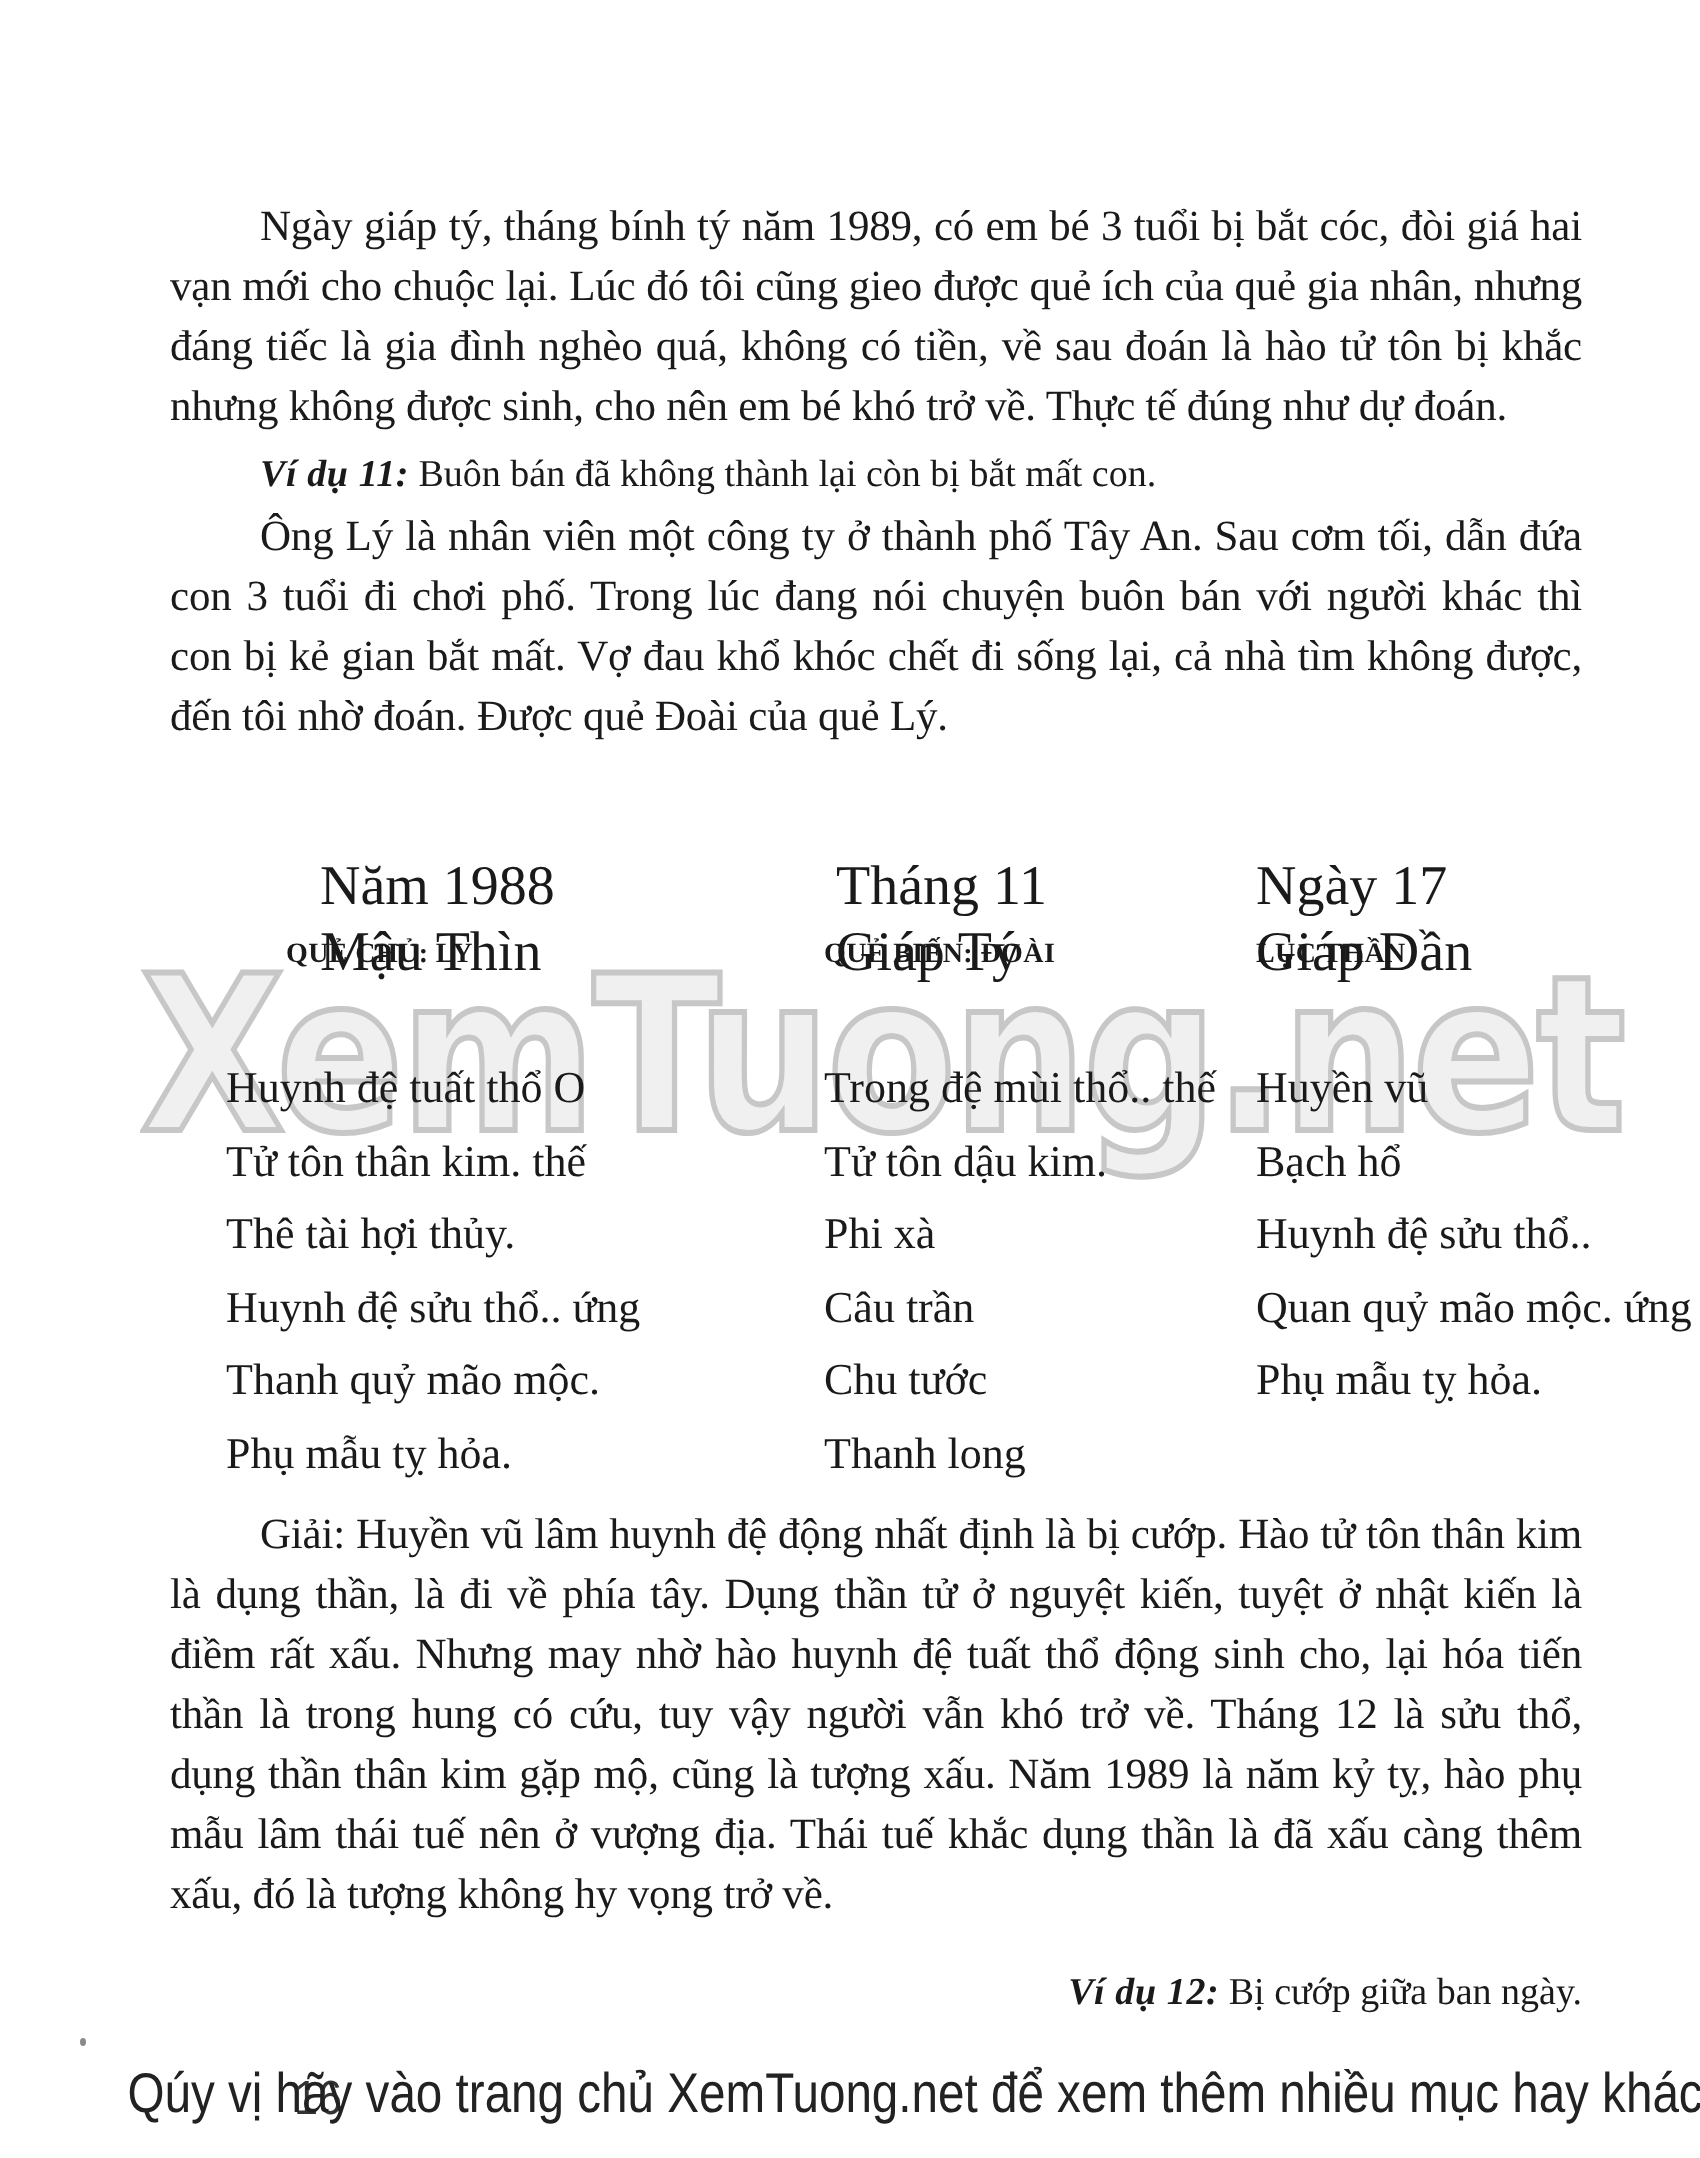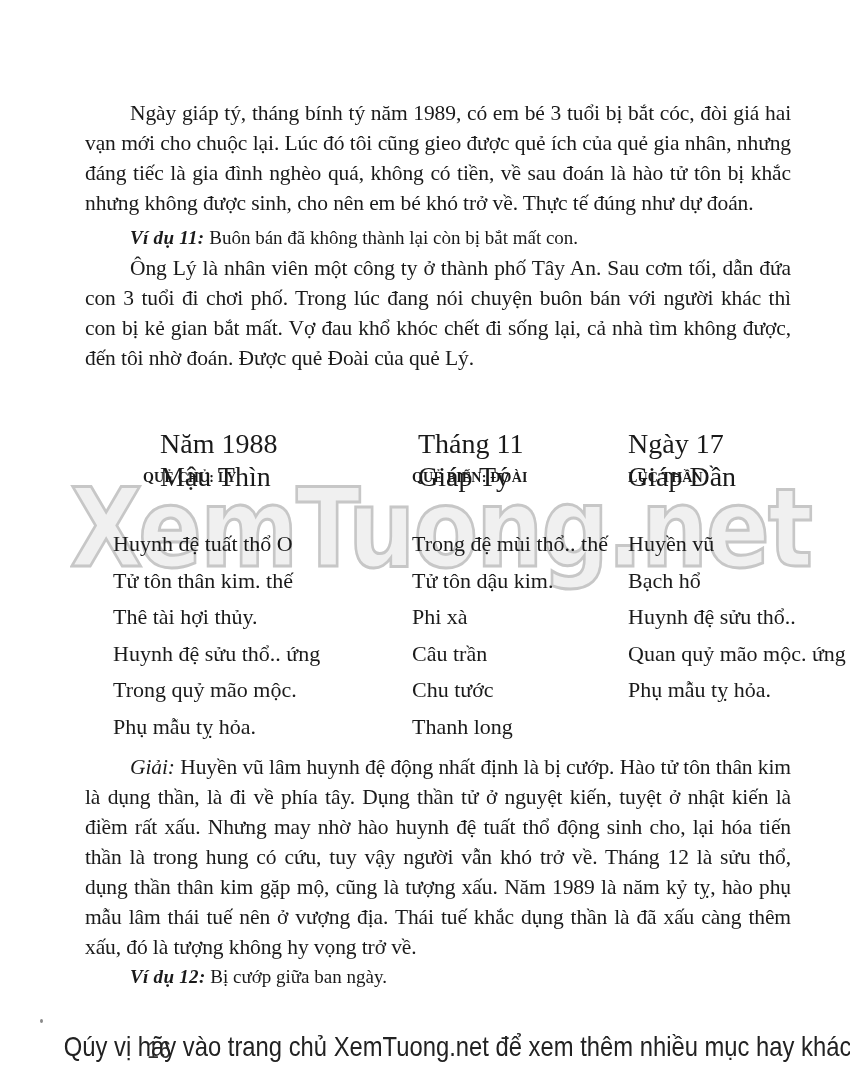--- a/index.html
+++ b/index.html
@@ -24,23 +24,23 @@
   }
   
   .layer { position:absolute; z-index:1; }
   .block-top { left:85px; top:98px; width:706px; }
   .para {
     margin:0; font-size:21.5px; line-height:30px;
     text-align:justify; text-indent:45px; letter-spacing:-0.1px;
   }
   .example { margin:5px 0 0 0; font-size:19px; line-height:30px; text-indent:45px; }
   .ex-label { font-weight:bold; font-style:italic; letter-spacing:0.3px; }
-  .giai-label { font-style:italic; }
+  .giai-label { }
   .block-bottom { left:85px; top:752px; width:706px; }
-  .block-bottom .example { margin-top:0; }
+  .block-bottom .example { margin-top:20px;text-align:right; }
   
   .dates { left:85px; top:428px; width:706px; padding-left:75px; box-sizing:border-box;
            display:grid; grid-template-columns:258px 210px auto; grid-auto-rows:33px;
            font-size:28px; }
   
   .hex-header { left:85px; top:470px; width:706px; padding-left:58px; box-sizing:border-box;
                 display:grid; grid-template-columns:269px 216px auto;
                 font-size:14px; font-weight:bold; letter-spacing:0.2px; }
   .hex-rows { left:85px; top:531px; width:720px; padding-left:28px; box-sizing:border-box;
               display:grid; grid-template-columns:299px 216px auto; grid-auto-rows:36.5px;
@@ -100,21 +100,21 @@
     <div class="cell">Huyền vũ</div>
     <div class="cell">Tử tôn thân kim. thế</div>
     <div class="cell">Tử tôn dậu kim.</div>
     <div class="cell">Bạch hổ</div>
     <div class="cell">Thê tài hợi thủy.</div>
     <div class="cell">Phi xà</div>
     <div class="cell">Huynh đệ sửu thổ..</div>
     <div class="cell">Huynh đệ sửu thổ.. ứng</div>
     <div class="cell">Câu trần</div>
     <div class="cell">Quan quỷ mão mộc. ứng</div>
-    <div class="cell">Trong quỷ mão mộc.</div>
+    <div class="cell">Thanh quỷ mão mộc.</div>
     <div class="cell">Chu tước</div>
     <div class="cell">Phụ mẫu tỵ hỏa.</div>
     <div class="cell">Phụ mẫu tỵ hỏa.</div>
     <div class="cell">Thanh long</div>
   </div>
 
   <div class="layer block-bottom">
     <p class="para" style="text-indent: 0px;"><span style="display:inline-block; width:45px;"></span><span class="giai-label">Giải:</span>
       <span>Huyền vũ lâm huynh đệ động nhất định là bị cướp. Hào tử tôn thân kim là dụng thần, là đi về phía tây. Dụng thần tử ở nguyệt kiến, tuyệt ở nhật kiến là điềm rất xấu. Nhưng may nhờ hào huynh đệ tuất thổ động sinh cho, lại hóa tiến thần là trong hung có cứu, tuy vậy người vẫn khó trở về. Tháng 12 là sửu thổ, dụng thần thân kim gặp mộ, cũng là tượng xấu. Năm 1989 là năm kỷ tỵ, hào phụ mẫu lâm thái tuế nên ở vượng địa. Thái tuế khắc dụng thần là đã xấu càng thêm xấu, đó là tượng không hy vọng trở về.</span></p>
     <p class="example"><span class="ex-label">Ví dụ 12:</span>

